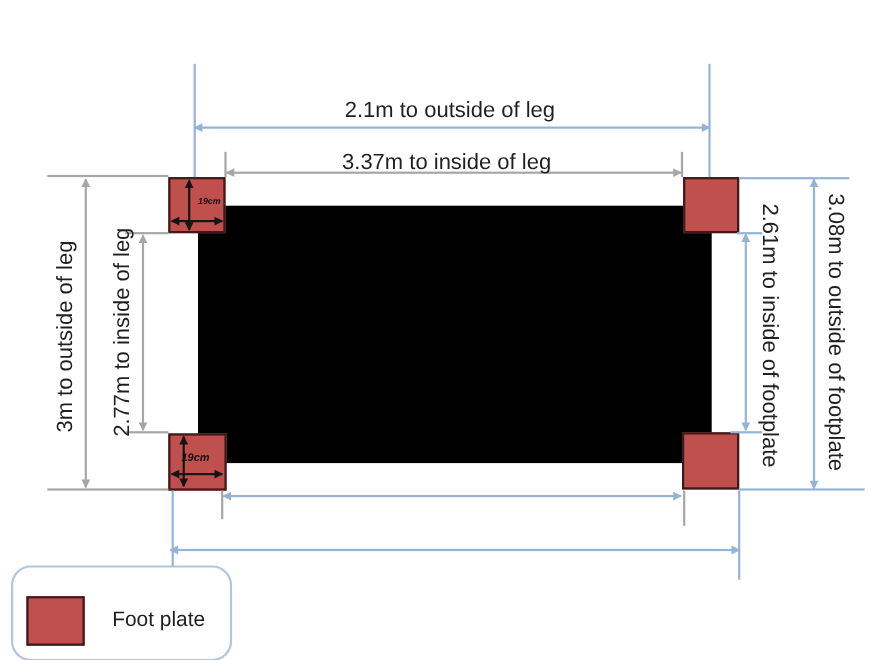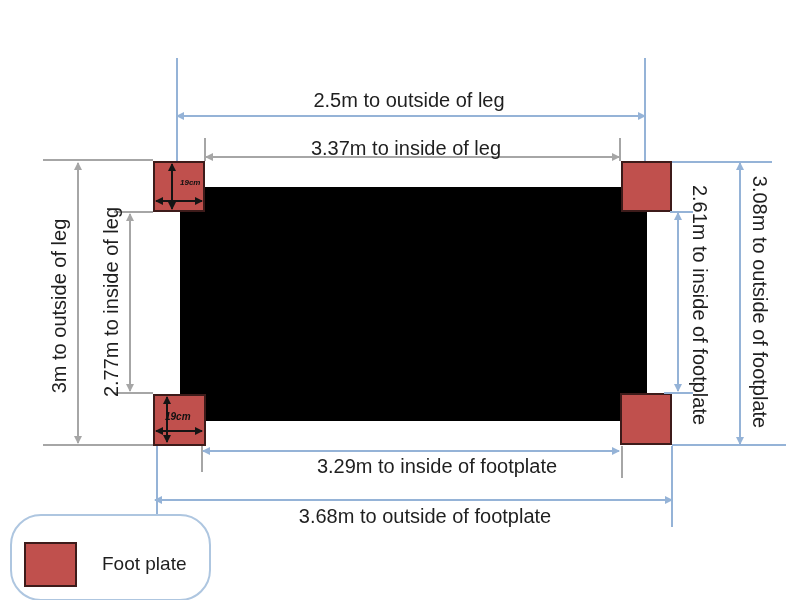--- a/index.html
+++ b/index.html
@@ -31,21 +31,21 @@
        white-space:nowrap;text-align:center;width:320px;line-height:24px;}
   .rotccw{transform:rotate(-90deg);}
   .rotcw{transform:rotate(90deg);}
   .tiny{position:absolute;color:#111;font-weight:600;white-space:nowrap;width:auto;font-style:italic;}
   
   .mat{position:absolute;left:180px;top:187px;width:467px;height:234px;background:var(--bed,#000);}
   .fp{position:absolute;background:var(--footplate,#c0504d);
       border:2px solid var(--footplate_border,#3d1b1a);box-sizing:border-box;}
   
   .legend{position:absolute;left:10px;top:514px;width:197px;height:83px;
-          border:2px solid #aec6e0;border-radius:31px;background:#fff;}
+          border:2px solid #aec6e0;border-radius:18px;background:#fff;}
   .swatch{position:absolute;left:12px;top:26px;width:53px;height:45px;
           background:var(--footplate,#c0504d);border:2px solid var(--footplate_border,#3d1b1a);box-sizing:border-box;}
   .legend .lbl{width:auto;left:90px;top:36px;font-size:19px;text-align:left;}
 </style>
 </head>
 <body>
 
 <div class="stage">
 
   <div class="mat"></div>
@@ -81,27 +81,25 @@
 
   <div class="dimh c-blue" style="left:177px;top:115px;width:468px;"></div>
   <div class="dimh c-gray" style="left:206px;top:156px;width:413px;"></div>
   <div class="dimv c-gray" style="left:77px;top:163px;height:280px;"></div>
   <div class="dimv c-gray" style="left:129px;top:214px;height:177px;"></div>
   <div class="dimv c-blue" style="left:677px;top:213px;height:178px;"></div>
   <div class="dimv c-blue" style="left:739px;top:163px;height:281px;"></div>
   <div class="dimh c-blue" style="left:203px;top:450px;width:416px;"></div>
   <div class="dimh c-blue" style="left:155px;top:499px;width:517px;"></div>
 
-  <div class="lbl" style="left:249px;top:88px;">2.5m to outside of leg</div>
+  <div class="lbl" style="left:249px;top:88px;">2.1m to outside of leg</div>
   <div class="lbl" style="left:246px;top:136px;">3.37m to inside of leg</div>
   <div class="lbl rotccw" style="left:-101px;top:294px;">3m to outside of leg</div>
   <div class="lbl rotccw" style="left:-49px;top:290px;">2.77m to inside of leg</div>
   <div class="lbl rotcw" style="left:540px;top:293px;">2.61m to inside of footplate</div>
   <div class="lbl rotcw" style="left:600px;top:290px;">3.08m to outside of footplate</div>
-  <div class="lbl" style="left:277px;top:454px;">3.29m to inside of footplate</div>
-  <div class="lbl" style="left:265px;top:504px;">3.68m to outside of footplate</div>
 
   <div class="legend">
     <div class="swatch"></div>
     <div class="lbl">Foot plate</div>
   </div>
 
 </div>
 
 </body></html>

